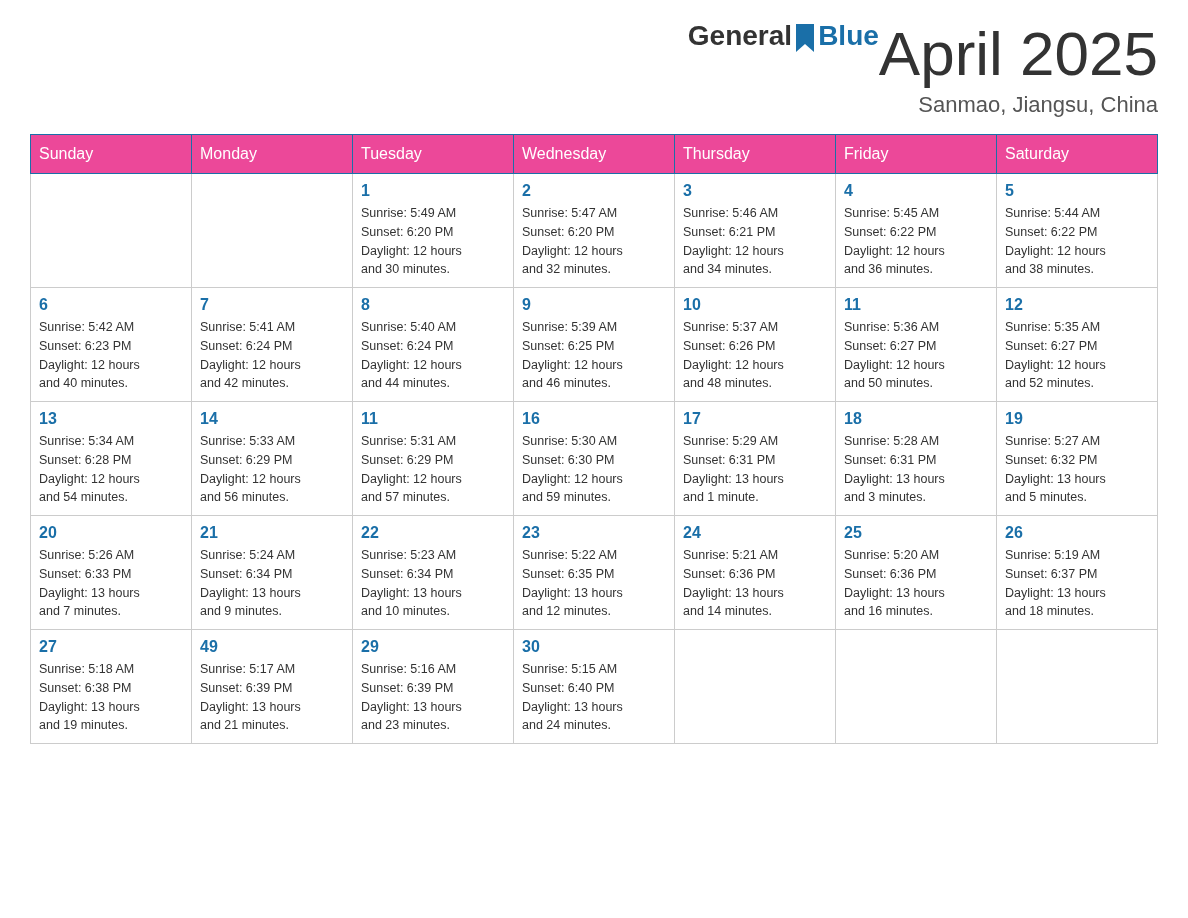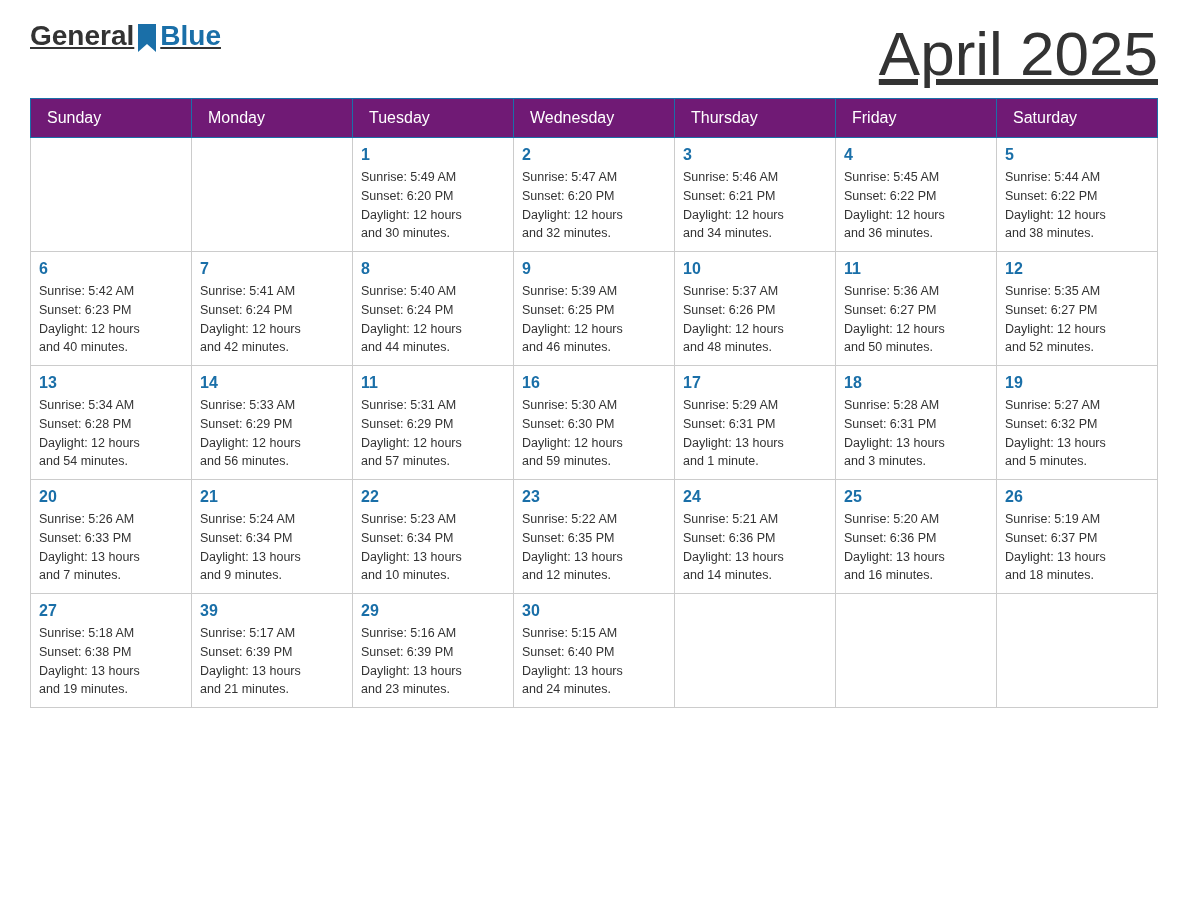--- a/index.html
+++ b/index.html
@@ -8,24 +8,23 @@
       background: #fff;
       color: #333;
       padding: 20px 30px;
       width: 1188px;
       min-height: 918px;
     }
 
     
     .header {
       display: flex;
-      justify-content: space-between;
+      justify-content: flex-end;
       align-items: flex-start;
-      margin-bottom: 10px;
-      text-decoration: underline;
+      margin-bottom: 16px;
     }
 
     .logo-area {
       display: flex;
       flex-direction: column;
       align-items: flex-start;
     }
 
     .logo-text {
       display: flex;
@@ -60,23 +59,23 @@
     }
 
     
     .calendar-table {
       width: 100%;
       border-collapse: collapse;
       margin-top: 8px;
     }
 
     .calendar-table th {
-      background-color: #701a75;
+      background-color: #ec4899;
       color: #fff;
-      padding: 10px 16px;
+      padding: 10px 8px;
       text-align: left;
       font-size: 16px;
       font-weight: normal;
       border: 1px solid #1a6fa8;
     }
 
     .calendar-table td {
       vertical-align: top;
       padding: 8px 8px;
       border: 1px solid #ccc;
@@ -113,20 +112,21 @@
     <div class="logo-text">
       <span class="logo-general">General</span>
       <svg width="22" height="28" viewBox="0 0 22 28" style="margin:0 2px;position:relative;top:2px;">
         <polygon points="2,0 20,0 20,28 11,20 2,28" fill="#1a6fa8"></polygon>
       </svg>
       <span class="logo-blue">Blue</span>
     </div>
   </div>
   <div class="title-area">
     <div class="month-title">April 2025</div>
+    <div class="subtitle">Sanmao, Jiangsu, China</div>
   </div>
 </div>
 
 <table class="calendar-table">
   <thead>
     <tr>
     <th>Sunday</th>
         <th>Monday</th>
         <th>Tuesday</th>
         <th>Wednesday</th>
@@ -249,21 +249,21 @@
           <span class="day-number">26</span>
           <div class="day-info">Sunrise: 5:19 AM<br>Sunset: 6:37 PM<br>Daylight: 13 hours<br>and 18 minutes.</div>
         </td>
       </tr>
       <tr>
         <td>
           <span class="day-number">27</span>
           <div class="day-info">Sunrise: 5:18 AM<br>Sunset: 6:38 PM<br>Daylight: 13 hours<br>and 19 minutes.</div>
         </td>
         <td>
-          <span class="day-number">39</span>
+          <span class="day-number">49</span>
           <div class="day-info">Sunrise: 5:17 AM<br>Sunset: 6:39 PM<br>Daylight: 13 hours<br>and 21 minutes.</div>
         </td>
         <td>
           <span class="day-number">29</span>
           <div class="day-info">Sunrise: 5:16 AM<br>Sunset: 6:39 PM<br>Daylight: 13 hours<br>and 23 minutes.</div>
         </td>
         <td>
           <span class="day-number">30</span>
           <div class="day-info">Sunrise: 5:15 AM<br>Sunset: 6:40 PM<br>Daylight: 13 hours<br>and 24 minutes.</div>
         </td>

